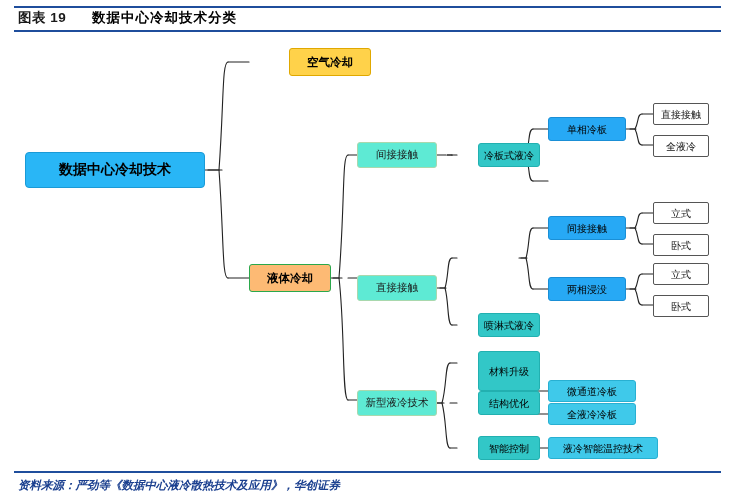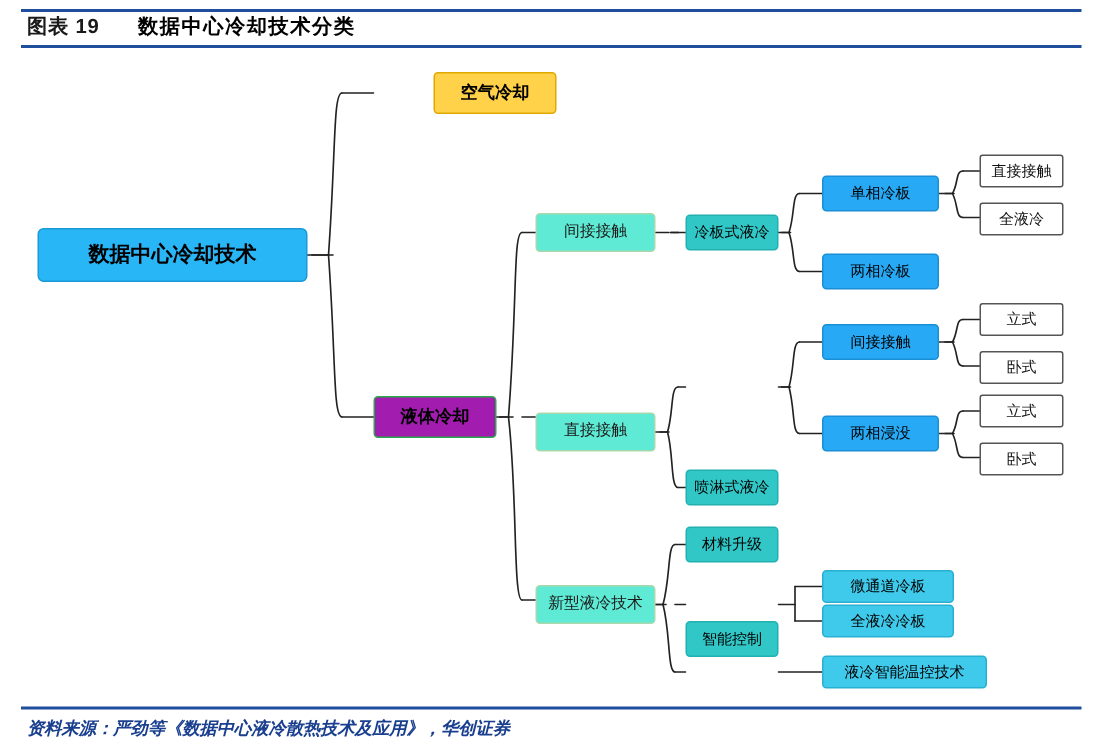--- a/index.html
+++ b/index.html
@@ -27,23 +27,23 @@
     position:absolute;
     box-sizing:border-box;
     display:flex;align-items:center;justify-content:center;
     text-align:center;
     border-radius:3px;
     line-height:1.1;
     white-space:nowrap;
   }
   .n-root{background:#29b6f6;border:1px solid #1a9ad6;color:#000;font-weight:bold;font-size:14px;border-radius:4px;}
   .n-yellow{background:#ffd24a;border:1px solid #e0a800;color:#000;font-weight:bold;font-size:11.5px;}
-  .n-green{background:#a21caf;border:1px solid #2aa84c;color:#000;font-weight:bold;font-size:11.5px;}
+  .n-green{background:#fdba74;border:1px solid #2aa84c;color:#000;font-weight:bold;font-size:11.5px;}
   .n-mint{background:#5eead4;border:1px solid #a9d8ad;color:#1a1a1a;font-size:10.5px;}
-  .n-teal{background:#32c7c7;border:1px solid #22b0b0;color:#000;font-size:10px;}
+  .n-teal{background:#32c7c7;border:1px solid #22b0b0;color:#000;font-size:10px;margin-left:21px;}
   .n-blue{background:#27a9f5;border:1px solid #1a8fd6;color:#000;font-size:10px;}
   .n-white{background:#ffffff;border:1px solid #555;color:#111;font-size:10px;border-radius:2px;}
   .n-cyanlight{background:#3fc9ea;border:1px solid #28b0d2;color:#000;font-size:10px;}
   svg.links{position:absolute;left:0;top:0;width:735px;height:500px;overflow:visible;}
 </style>
 </head>
 <body>
 
 <div id="stage">
 
@@ -130,25 +130,25 @@
 
   <div class="node n-yellow" style="left:249px;top:48px;width:82px;height:28px;margin-left:40px;">空气冷却</div>
   <div class="node n-green" style="left:249px;top:264px;width:82px;height:28px;">液体冷却</div>
 
   <div class="node n-mint" style="left:357px;top:142px;width:80px;height:26px;">间接接触</div>
   <div class="node n-mint" style="left:357px;top:275px;width:80px;height:26px;">直接接触</div>
   <div class="node n-mint" style="left:357px;top:390px;width:80px;height:26px;">新型液冷技术</div>
 
   <div class="node n-teal" style="left:457px;top:143px;width:62px;height:24px;">冷板式液冷</div>
   <div class="node n-teal" style="left:457px;top:313px;width:62px;height:24px;">喷淋式液冷</div>
-  <div class="node n-teal" style="left:457px;top:351px;width:62px;height:24px;">材料升级</div>
-  <div class="node n-teal" style="left:457px;top:414px;width:62px;height:24px;">智能控制</div>
+  <div class="node n-teal" style="left:457px;top:351px;width:62px;height:40px;">材料升级</div>
+  <div class="node n-teal" style="left:457px;top:391px;width:62px;height:24px;">结构优化</div>
+  <div class="node n-teal" style="left:457px;top:436px;width:62px;height:24px;">智能控制</div>
 
   <div class="node n-blue" style="left:548px;top:117px;width:78px;height:24px;">单相冷板</div>
-  <div class="node n-blue" style="left:548px;top:169px;width:78px;height:24px;">两相冷板</div>
   <div class="node n-blue" style="left:548px;top:216px;width:78px;height:24px;">间接接触</div>
   <div class="node n-cyanlight" style="left:548px;top:380px;width:88px;height:22px;">微通道冷板</div>
   <div class="node n-blue" style="left:548px;top:277px;width:78px;height:24px;">两相浸没</div>
   <div class="node n-cyanlight" style="left:548px;top:403px;width:88px;height:22px;">全液冷冷板</div>
   <div class="node n-cyanlight" style="left:548px;top:437px;width:110px;height:22px;text-align:right;">液冷智能温控技术</div>
 
   <div class="node n-white" style="left:653px;top:103px;width:56px;height:22px;">直接接触</div>
   <div class="node n-white" style="left:653px;top:135px;width:56px;height:22px;text-align:center;">全液冷</div>
   <div class="node n-white" style="left:653px;top:202px;width:56px;height:22px;">立式</div>
   <div class="node n-white" style="left:653px;top:234px;width:56px;height:22px;">卧式</div>

